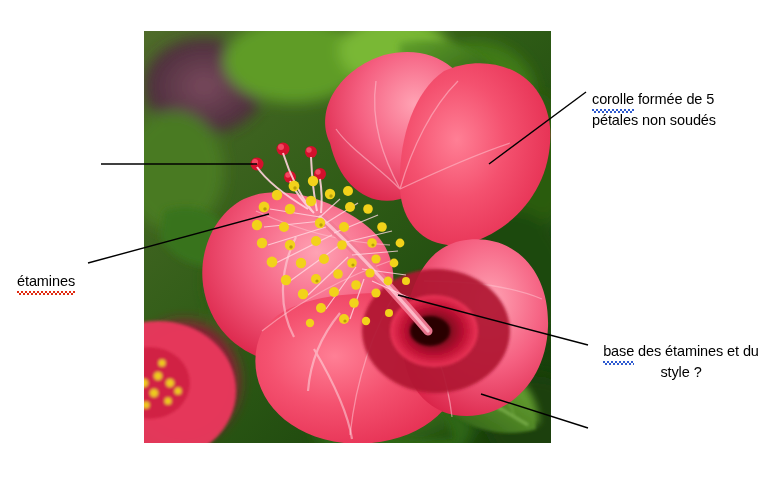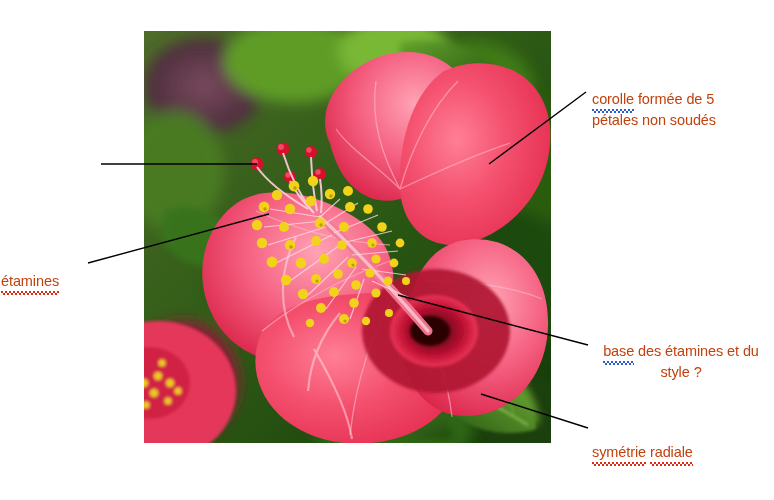--- a/index.html
+++ b/index.html
@@ -35,21 +35,21 @@
     background: #2d5218;
   }
   .photo svg { display:block; width:100%; height:100%; }
 
   
   .anno {
     position: absolute;
     font-family: "Liberation Sans", sans-serif;
     font-size: 14.5px;
     line-height: 21px;
-    color: #c2410c;
+    color: #000000;
     white-space: pre-line;
     letter-spacing: -0.1px;
   }
   .anno-right { left: 592px; width: 180px; }
   .anno-left  { text-align: left; }
   .anno-center{ text-align: center; }
 
   
   .sq {
     position: relative;
@@ -331,26 +331,23 @@
     <line x1="588" y1="345" x2="398" y2="295" stroke="#000000" stroke-width="1.4"></line>
     <line x1="588" y1="428" x2="481" y2="394" stroke="#000000" stroke-width="1.4"></line>
   </svg>
 
   <div class="anno anno-right anno-left" style="top:68px;">
     <span class="sq sq-blue">corolle</span><span> formée de 5
 pétales non soudés</span>
   </div>
 
 
-  <div class="anno anno-left" style="left:1px; top:250px; width:110px;">
+  <div class="anno anno-left" style="left:17px; top:250px; width:110px;">
     <span class="sq sq-red">étamines</span>
   </div>
 
   <div class="anno anno-center" style="left:590px; top:320px; width:182px;">
     <span class="sq sq-blue">base</span><span> des étamines et du
 style ?</span>
   </div>
 
-  <div class="anno anno-right anno-left" style="top:421px;">
-    <span class="sq sq-red">symétrie</span><span> </span><span class="sq sq-red">radiale</span>
-  </div>
 
 </div>
 
 </body></html>

